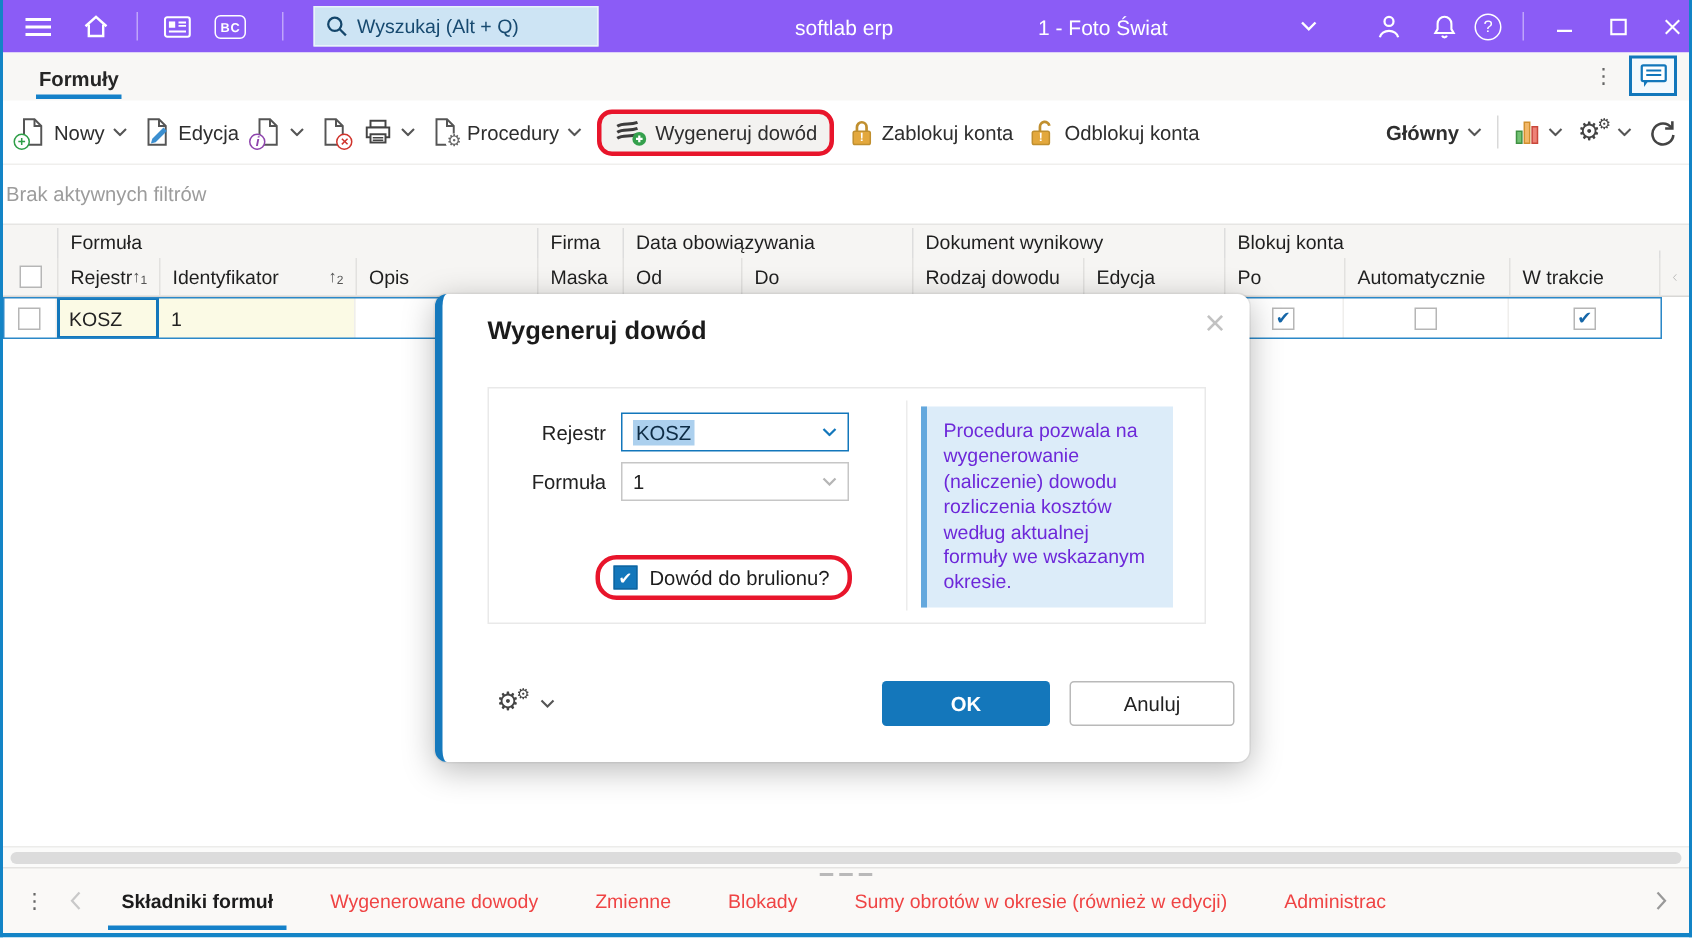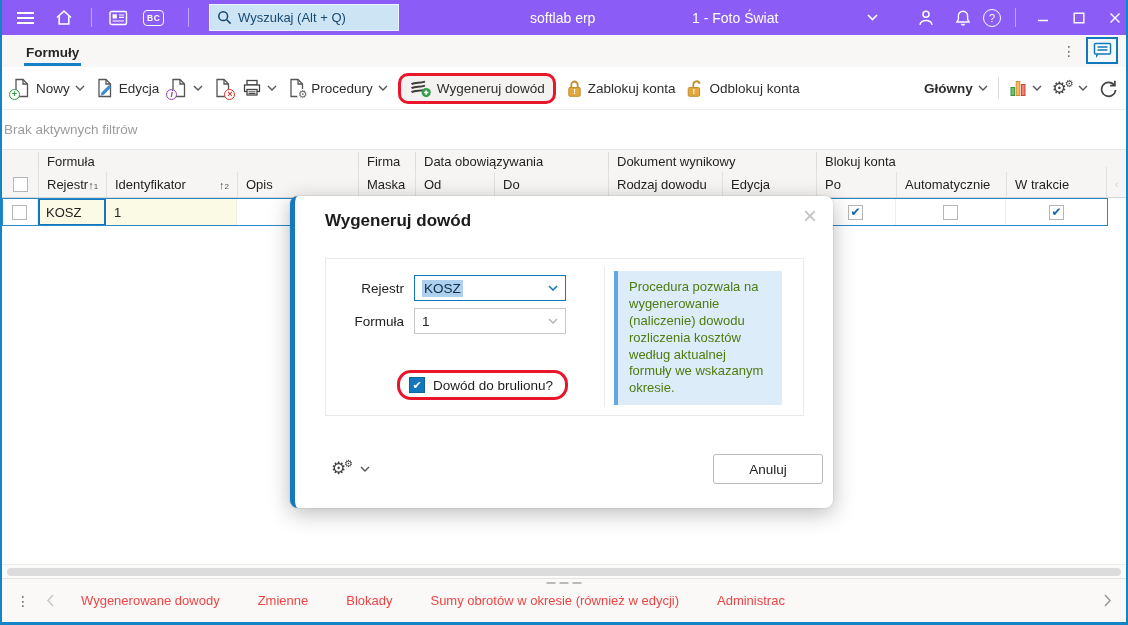--- a/index.html
+++ b/index.html
@@ -89,21 +89,21 @@
   .dlg-box { position:absolute; left:30px; top:62px; width:479px; height:158px; border:1px solid #e9e9e9; }
   .frm-row { position:absolute; left:0; display:flex; align-items:center; }
   .frm-label { width:88px; text-align:right; font-size:13.5px; color:#222; padding-right:10px; }
   .field { width:152px; height:26px; display:flex; align-items:center; font-size:13.5px; color:#222; background:#fff; position:relative; }
   .combo-active { border:1px solid #1377bb; padding:0 7px; }
   .combo-active .selhl { background:#acd0ee; color:#0e2c45; padding:1px 2px; }
   .combo-dim { border:1px solid #c6c6c6; padding:0 7px; }
   .field .fchev { position:absolute; right:7px; }
   .dlg-divider { position:absolute; left:278px; top:8px; bottom:8px; width:1px; background:#ececec; }
   .info-panel { position:absolute; left:288px; top:12px; width:168px; height:134px; background:#dcecf9; border-left:4px solid #64a8dd;
-                padding:8px 10px 20px 11px; font-size:13px; line-height:1.3; color:#4d7c0f; }
+                padding:8px 10px 20px 11px; font-size:13px; line-height:1.3; color:#6d28d9; }
   .cb-annot { position:absolute; left:71px; top:111px; display:inline-flex; align-items:center; gap:8px;
               border:3px solid #e8152b; border-radius:14px; padding:4px 12px 4px 9px; font-size:13.5px; color:#1d1d1d; }
   .cbx-filled { width:16px; height:16px; background:#1377bb; border:1px solid #0f65a0; display:inline-flex; align-items:center; justify-content:center;
                 font-family:"DejaVu Sans",sans-serif; color:#fff; font-size:11px; }
   .cbx-filled.checked::after { content:"✔"; }
   .dlg-footer-gear { position:absolute; left:36px; top:264px; display:flex; align-items:center; gap:10px; cursor:pointer; }
   .btn-ok { position:absolute; left:293px; top:258px; width:112px; height:30px; background:#1477bb; color:#fff; font-size:13.5px; font-weight:bold;
             border:none; border-radius:3px; cursor:pointer; font-family:inherit; }
   .btn-cancel { position:absolute; left:418px; top:258px; width:110px; height:30px; background:#fff; color:#222; font-size:13.5px;
             border:1px solid #b9b9b9; border-radius:3px; cursor:pointer; font-family:inherit; }
@@ -481,20 +481,21 @@
         <i></i>
         <i></i>
         <i></i>
       </div>
     <span class="kebab" style="padding:0 8px;">⋮</span>
     <span class="f-nav">
       <svg width="8" height="13" viewBox="0 0 8 13">
           <path d="M7 1 2 6.5 7 12" fill="none" stroke="#c9c9c9" stroke-width="1.5"></path>
         </svg>
     </span>
+    <span class="f-tab active">Składniki formuł</span>
     <span class="f-tab">Wygenerowane dowody</span>
     <span class="f-tab">Zmienne</span>
     <span class="f-tab">Blokady</span>
     <span class="f-tab">Sumy obrotów w okresie (również w edycji)</span>
     <span class="f-tab truncated">Administrac</span>
     <span class="f-nav" style="margin-left:auto;">
       <svg width="8" height="13" viewBox="0 0 8 13">
           <path d="M1 1l5 5.5L1 12" fill="none" stroke="#999" stroke-width="1.5"></path>
         </svg>
     </span>
@@ -543,16 +544,17 @@
 
     <div class="dlg-footer-gear">
       <span class="glyph-gear">⚙<sup>⚙</sup></span>
       <span class="chev" style="margin-left:4px;">
         <svg width="10" height="6" viewBox="0 0 10 6">
             <path d="M1 1l4 4 4-4" fill="none" stroke="#555" stroke-width="1.4"></path>
           </svg>
       </span>
     </div>
 
+    <button class="btn-ok">OK</button>
     <button class="btn-cancel">Anuluj</button>
   </div>
 
 </div>
 
 </body></html>

